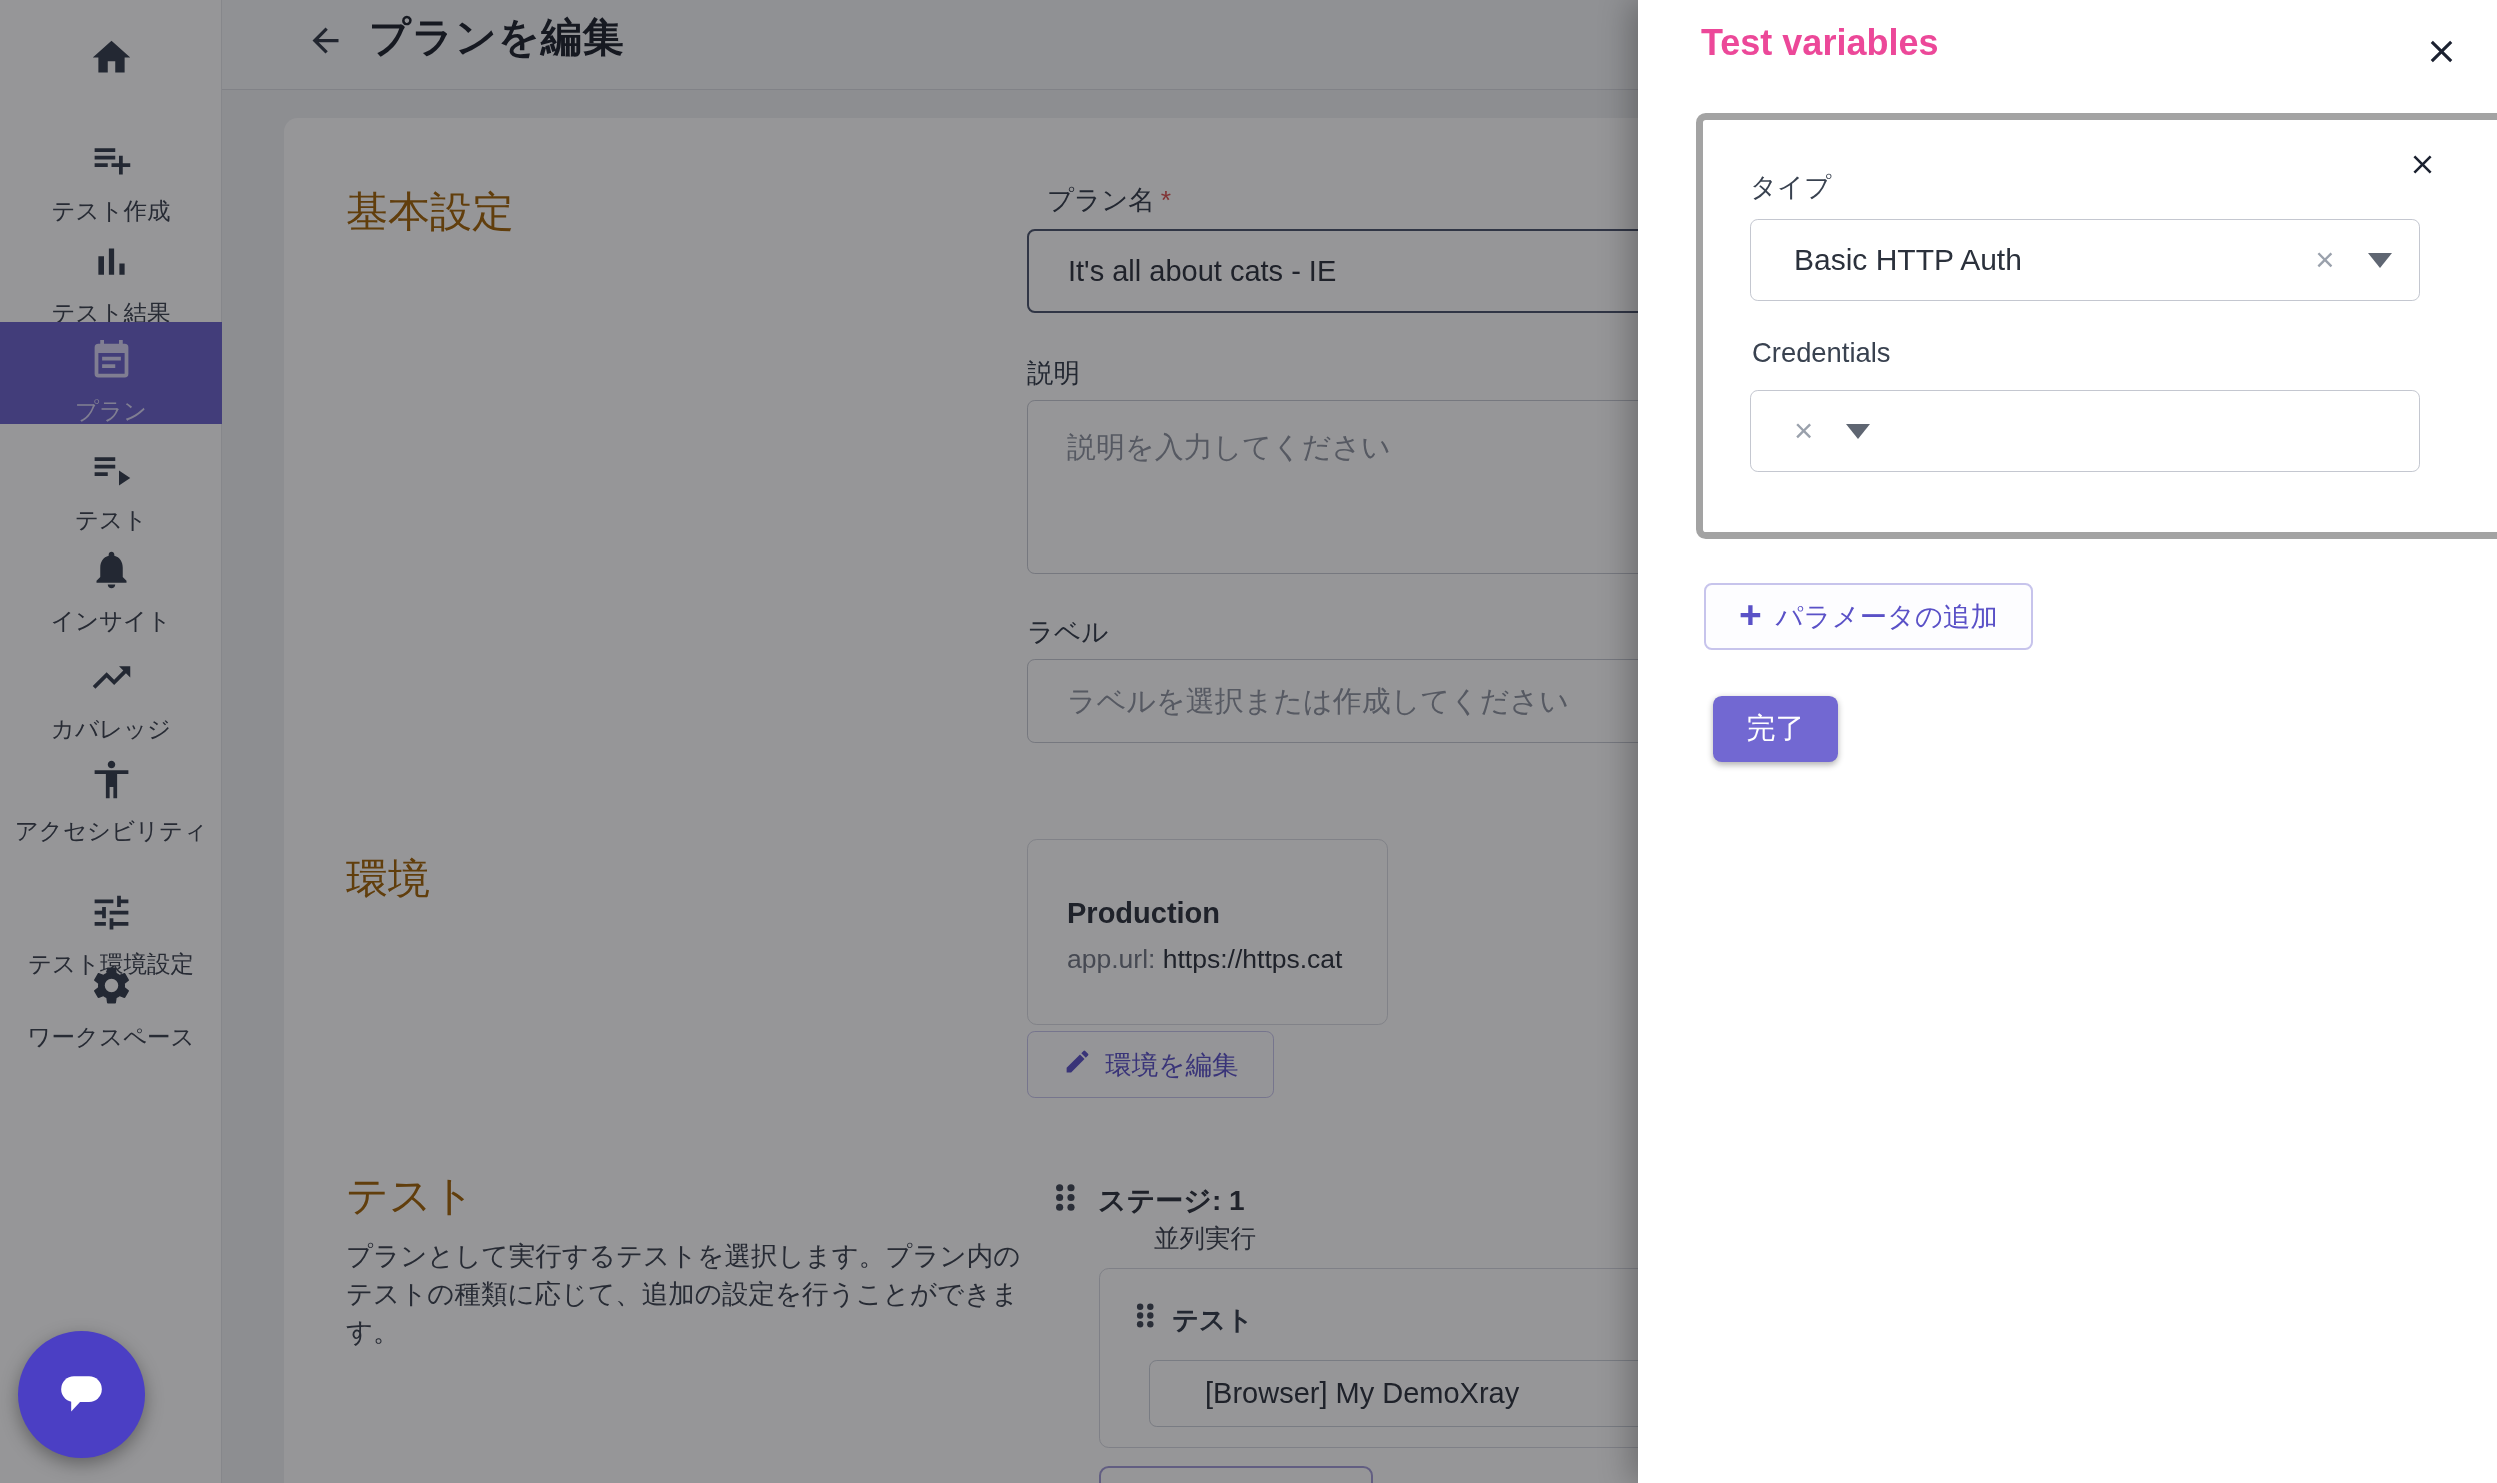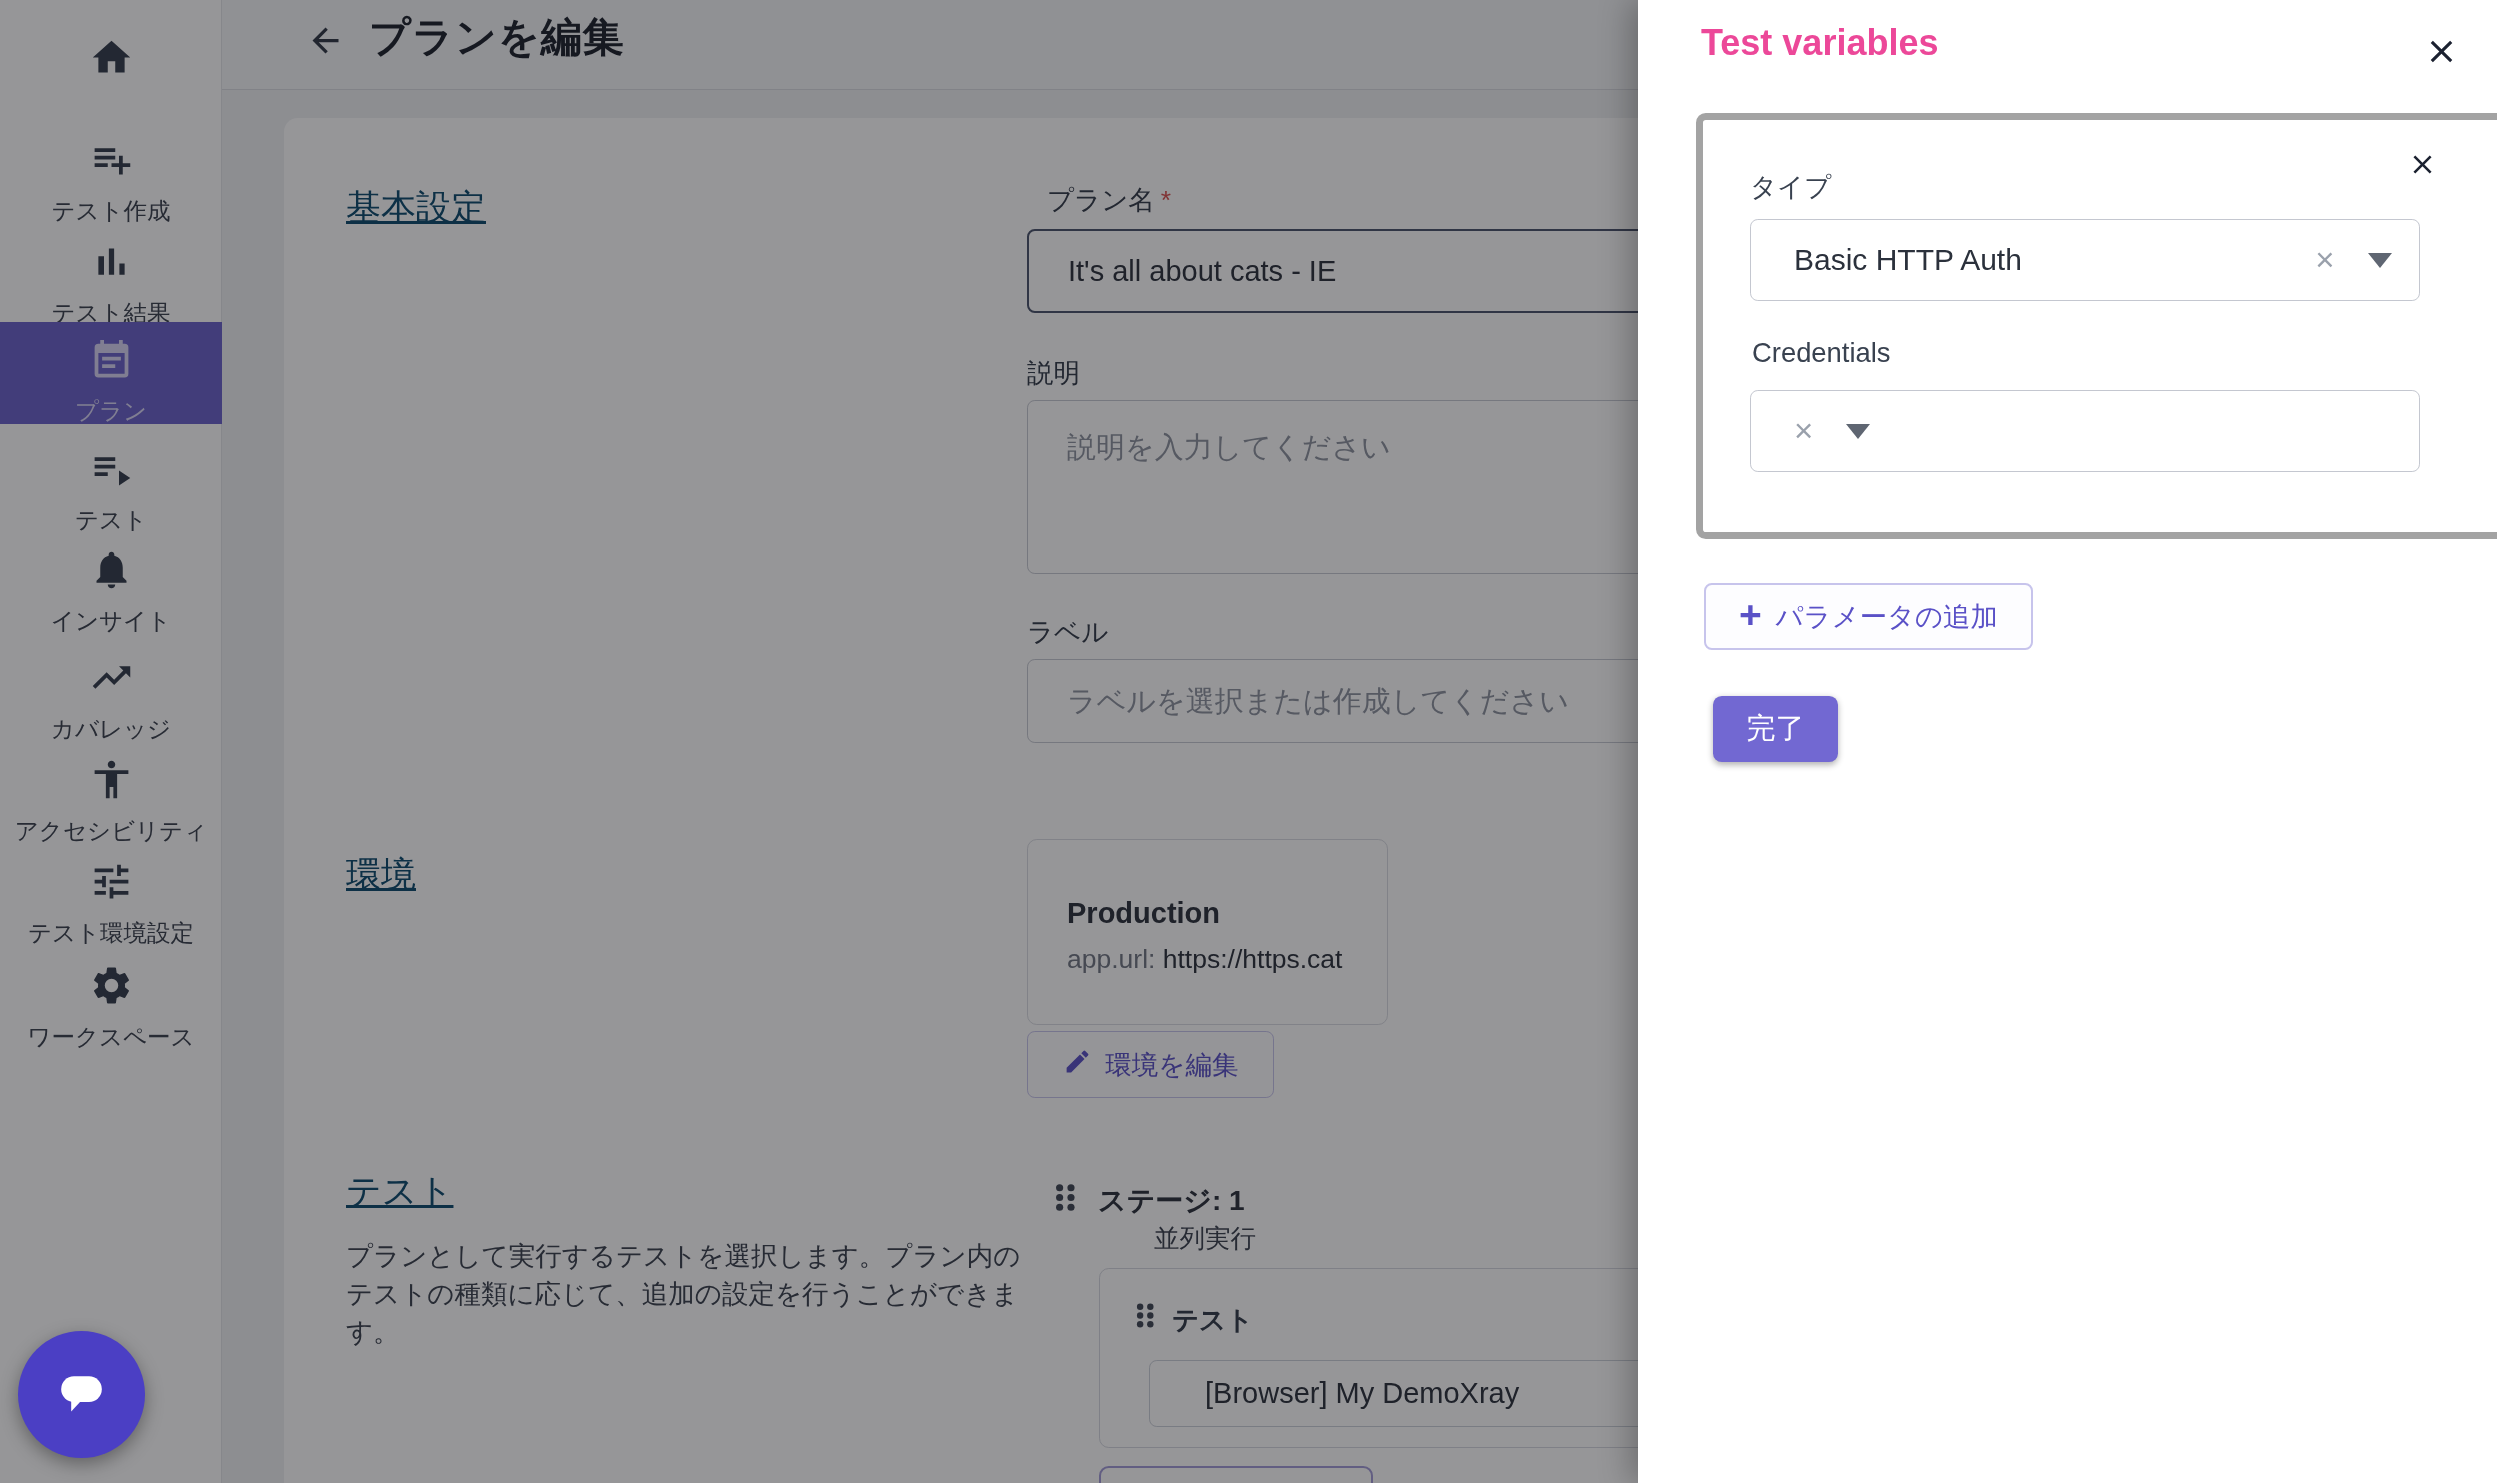--- a/index.html
+++ b/index.html
@@ -14,21 +14,21 @@
 
   #sidebar{left:0;top:0;width:222px;height:1484px;background:#ffffff;border-right:1px solid #e3e4e8;z-index:2;}
   .side-item{position:absolute;left:0;width:222px;display:flex;flex-direction:column;align-items:center;gap:8.8px;color:#333c4b;}
   .side-item svg{width:45px;height:45px;fill:#333c4b;}
   .side-label{font-size:23.5px;color:#3a414e;white-space:nowrap;}
   .side-item.selected{background:var(--nav-selected,#6a61c9);padding-top:15.7px;}
   .side-item.selected svg{fill:#d8d5f4;}
   .side-item.selected .side-label{color:#d8d5f4;}
 
   #main-card{left:284px;top:118px;width:2213px;height:1366px;background:#ffffff;border-radius:13.7px 0 0 0;}
-  .section-h{font-size:35px;color:#0c4a6e;text-decoration:underline;}
+  .section-h{font-size:42px;color:#a16207;}
   .f-label{font-size:26.5px;color:#333b49;}
   .req{color:var(--required,#d94f4f);margin-left:5.9px;}
   .t-input{border:2px solid #49536b;border-radius:7.8px;background:#fff;padding:0 39px;font-size:29px;color:#2b313c;outline:none;width:984px;height:84px;}
   .t-input.light{border:1px solid #c6c9d2;}
   .t-input::placeholder,.t-area::placeholder{color:#8d939f;}
   .t-area{border:1px solid #c6c9d2;border-radius:7.8px;background:#fff;padding:27.4px 39px;font-size:29px;color:#2b313c;outline:none;resize:none;width:984px;height:174px;}
 
   #env-card{left:1027px;top:839px;width:361px;height:186px;border:1px solid #d9dbe2;border-radius:9.8px;background:#fff;}
   #env-name{left:39px;top:37px;font-size:29px;font-weight:bold;color:#2b313c;position:absolute;margin-top:20px;}
   #env-url{left:39px;top:104px;font-size:26.5px;position:absolute;white-space:nowrap;}
@@ -121,21 +121,21 @@
             <path d="M12 22c1.1 0 2-.9 2-2h-4c0 1.1.9 2 2 2zm6-6v-5c0-3.07-1.63-5.64-4.5-6.32V4c0-.83-.67-1.5-1.5-1.5s-1.5.67-1.5 1.5v.68C7.64 5.36 6 7.92 6 11v5l-2 2v1h16v-1l-2-2z"></path>
           </svg></span>
       <span class="side-label">インサイト</span>
     </div>
     <div class="side-item" style="top:757px;">
       <span><svg viewBox="0 0 24 24">
             <path d="M12 2c1.1 0 2 .9 2 2s-.9 2-2 2-2-.9-2-2 .9-2 2-2zm9 7h-6v13h-2v-6h-2v6H9V9H3V7h18v2z"></path>
           </svg></span>
       <span class="side-label">アクセシビリティ</span>
     </div>
-    <div class="side-item" style="top:859px;">
+    <div class="side-item" style="top:890px;">
       <span><svg viewBox="0 0 24 24">
             <path d="M3 17v2h6v-2H3zM3 5v2h10V5H3zm10 16v-2h8v-2h-8v-2h-2v6h2zM7 9v2H3v2h4v2h2V9H7zm14 4v-2H11v2h10zm-6-4h2V7h4V5h-4V3h-2v6z"></path>
           </svg></span>
       <span class="side-label">テスト環境設定</span>
     </div>
     <div class="side-item" style="top:963px;">
       <span><svg viewBox="0 0 24 24">
             <path d="M19.14 12.94c.04-.3.06-.61.06-.94 0-.32-.02-.64-.07-.94l2.03-1.58a.49.49 0 0 0 .12-.61l-1.92-3.32a.488.488 0 0 0-.59-.22l-2.39.96c-.5-.38-1.03-.7-1.62-.94l-.36-2.54a.484.484 0 0 0-.48-.41h-3.84c-.24 0-.43.17-.47.41l-.36 2.54c-.59.24-1.13.57-1.62.94l-2.39-.96c-.22-.08-.47 0-.59.22L2.74 8.87c-.12.21-.08.47.12.61l2.03 1.58c-.05.3-.09.63-.09.94s.02.64.07.94l-2.03 1.58a.49.49 0 0 0-.12.61l1.92 3.32c.12.22.37.29.59.22l2.39-.96c.5.38 1.03.7 1.62.94l.36 2.54c.05.24.24.41.48.41h3.84c.24 0 .44-.17.47-.41l.36-2.54c.59-.24 1.13-.56 1.62-.94l2.39.96c.22.08.47 0 .59-.22l1.92-3.32a.49.49 0 0 0-.12-.61l-2.01-1.58zM12 15.6A3.6 3.6 0 0 1 8.4 12 3.6 3.6 0 0 1 12 8.4a3.6 3.6 0 0 1 3.6 3.6 3.6 3.6 0 0 1-3.6 3.6z"></path>
           </svg></span>
       <span class="side-label">ワークスペース</span>

